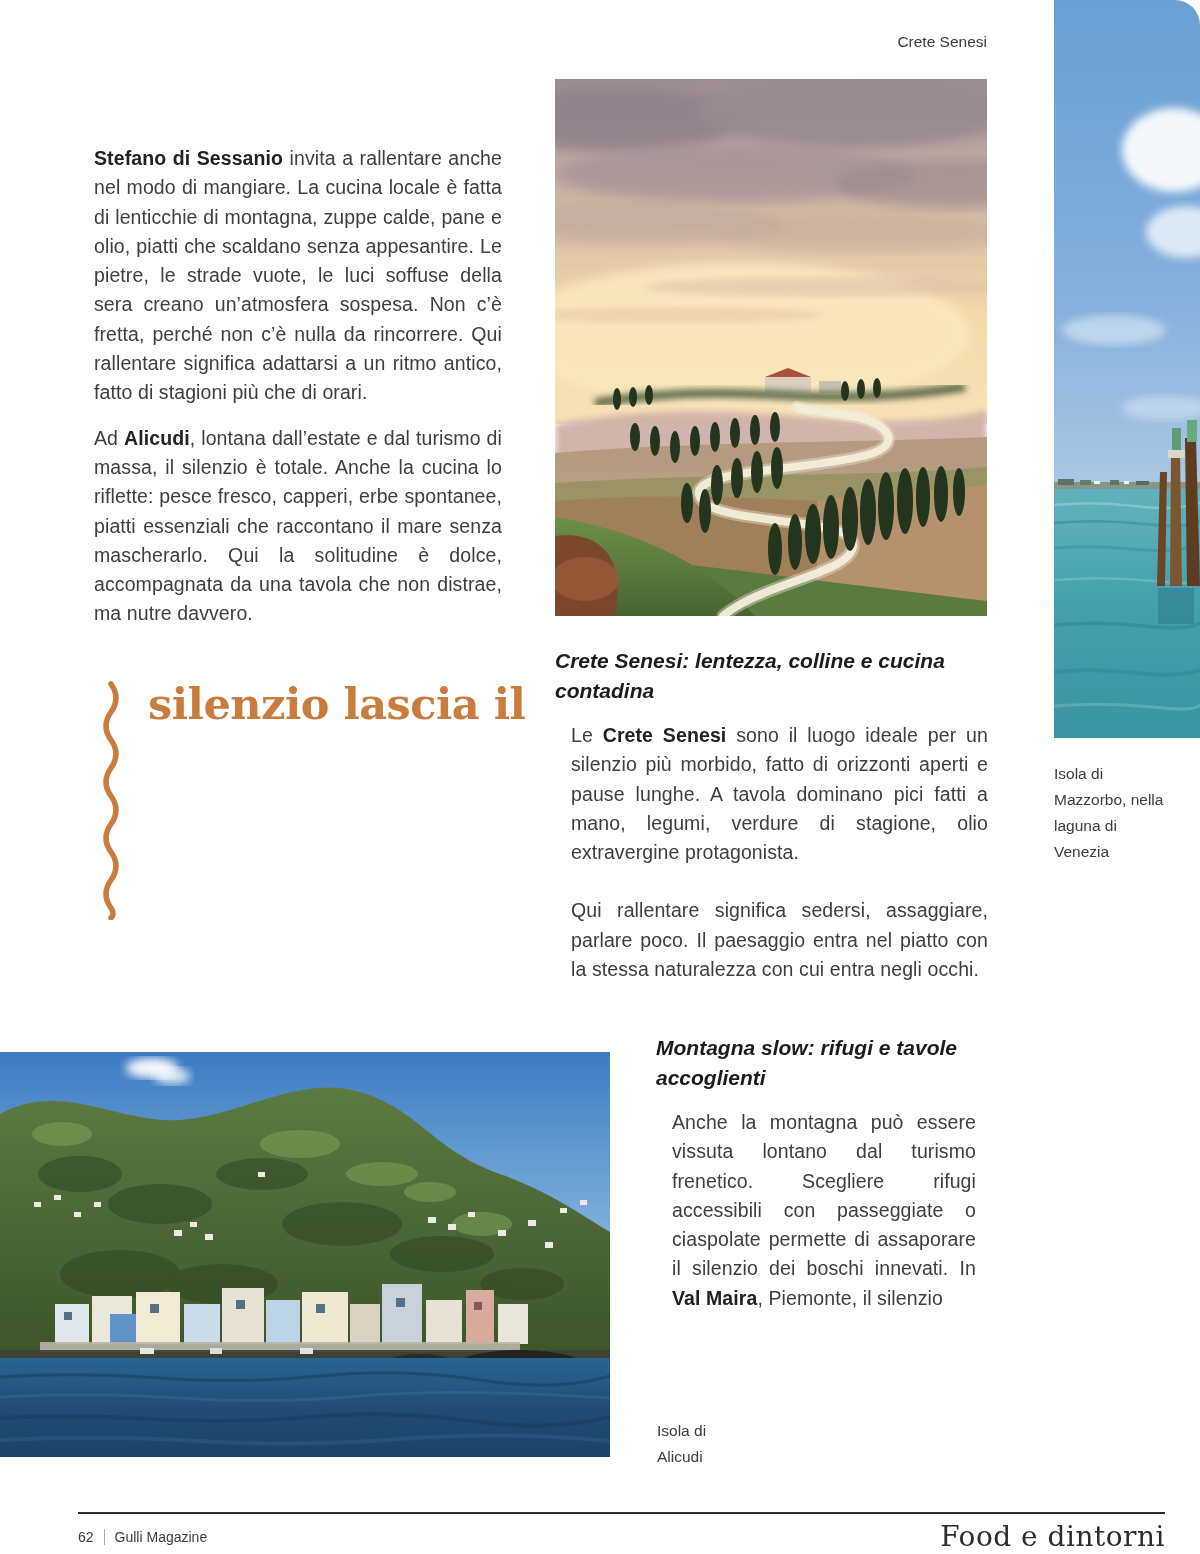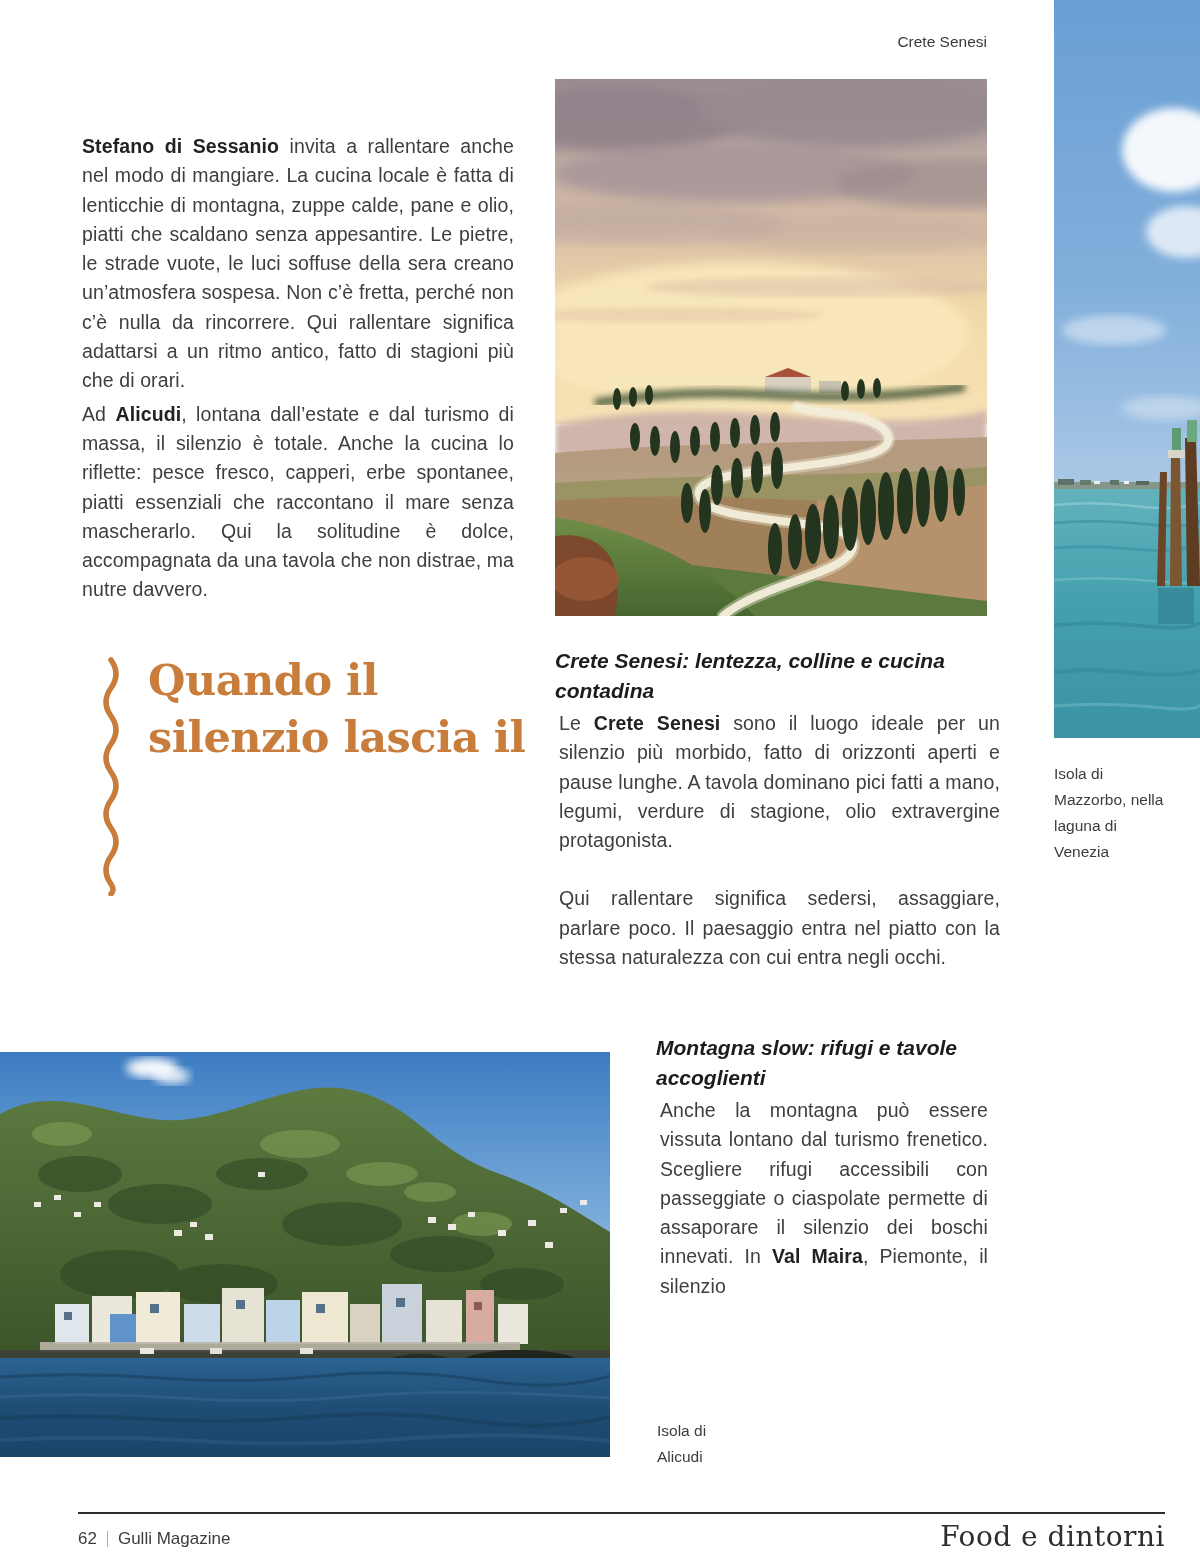--- a/index.html
+++ b/index.html
@@ -1,32 +1,33 @@
 <!DOCTYPE html>
 <html><head>
 <meta charset="utf-8">
 <style>
   html,body{margin:0;padding:0;background:#ffffff;}
   #page{
     position:relative;width:1200px;height:1554px;background:#ffffff;overflow:hidden;
     font-family:"Liberation Sans", sans-serif;
+    border-radius:25px;
   }
   .running-head{
     position:absolute;top:33px;right:213px;font-size:15.5px;color:#3a3a39;
   }
   .photo{position:absolute;overflow:hidden;}
   .photo svg{display:block;}
 
   .col-left{position:absolute;left:78px;top:128px;width:440px;}
   .col-center{position:absolute;left:555px;top:646px;width:449px;}
   .col-montagna{position:absolute;left:656px;top:1033px;width:336px;}
 
   .body-text{
     font-size:19.5px;line-height:29.3px;color:#3e3e3d;text-align:justify;
-    margin:4px;letter-spacing:0.1px;
+    margin:16px;letter-spacing:0.1px;
   }
   .body-text .bold{font-weight:700;color:#222221;}
   h2.section-heading{
     font-size:21px;line-height:29.5px;font-weight:700;color:#1c1c1b;
     margin:29px 0 0 0;text-align:left;
   }
   h2.first{margin-top:0;font-style:italic;}
   .para-gap{margin-top:29px;}
 
   .pull-quote{display:flex;margin-top:47px;margin-left:20px;}
@@ -35,21 +36,21 @@
     margin-left:24px;font-family:"DejaVu Serif", serif;font-weight:700;
     font-size:43px;line-height:57px;color:#c87d3c;letter-spacing:-0.5px;
   }
   .quote-text div{white-space:nowrap;}
 
   .caption{position:absolute;font-size:15.5px;line-height:26px;color:#3c3c3b;}
   .caption-mazzorbo{left:1054px;top:761px;width:115px;}
   .caption-alicudi{left:657px;top:1418px;width:90px;}
 
   .footer-rule{position:absolute;left:78px;right:35px;top:1512px;height:1.5px;background:#2c2c2b;}
-  .footer-left{position:absolute;left:78px;top:1529px;font-size:17px;color:#3c3c3b;display:flex;align-items:center;}
+  .footer-left{position:absolute;left:78px;top:1529px;font-size:14px;color:#3c3c3b;display:flex;align-items:center;}
   .footer-left .divider{display:inline-block;width:1px;height:16px;background:#a9a9a9;margin:0 10px;}
   .footer-right{
     position:absolute;right:35px;top:1520px;font-family:"DejaVu Serif", serif;
     font-size:28px;color:#2d2d2c;letter-spacing:0.5px;
   }
 </style>
 </head>
 <body>
 
 <div id="page">
@@ -284,21 +285,20 @@
   <div class="col-left">
     <p class="body-text"><span class="bold">Stefano di Sessanio</span><span> invita a rallentare anche nel modo di mangiare. La cucina locale è fatta di lenticchie di montagna, zuppe calde, pane e olio, piatti che scaldano senza appesantire. Le pietre, le strade vuote, le luci soffuse della sera creano un’atmosfera sospesa. Non c’è fretta, perché non c’è nulla da rincorrere. Qui rallentare significa adattarsi a un ritmo antico, fatto di stagioni più che di orari.</span></p>
 
     <p class="body-text"><span>Ad </span><span class="bold">Alicudi</span><span>, lontana dall’estate e dal turismo di massa, il silenzio è totale. Anche la cucina lo riflette: pesce fresco, capperi, erbe spontanee, piatti essenziali che raccontano il mare senza mascherarlo. Qui la solitudine è dolce, accompagnata da una tavola che non distrae, ma nutre davvero.</span></p>
 
     <div class="pull-quote">
       <svg class="wave" width="26" height="240" viewBox="0 0 26 240">
         <path d="M13 4 Q23 18 13 32 Q3 46 13 60 Q23 74 13 88 Q3 102 13 116 Q23 130 13 144 Q3 158 13 172 Q23 186 13 200 Q3 214 13 228 Q17 234 13 238" fill="none" stroke="#c87d3c" stroke-width="5.5" stroke-linecap="round"></path>
       </svg>
       <div class="quote-text">
-        <div>Quando il</div>
         <div>silenzio lascia il</div>
       </div>
     </div>
   </div>
 
   <div class="col-center">
     <h2 class="section-heading first">Crete Senesi: lentezza, colline e cucina contadina</h2>
     <p class="body-text"><span>Le </span><span class="bold">Crete Senesi</span><span> sono il luogo ideale per un silenzio più morbido, fatto di orizzonti aperti e pause lunghe. A tavola dominano pici fatti a mano, legumi, verdure di stagione, olio extravergine protagonista.</span></p>
     <p class="body-text para-gap">Qui rallentare significa sedersi, assaggiare, parlare poco. Il paesaggio entra nel piatto con la stessa naturalezza con cui entra negli occhi.</p>
   </div>

